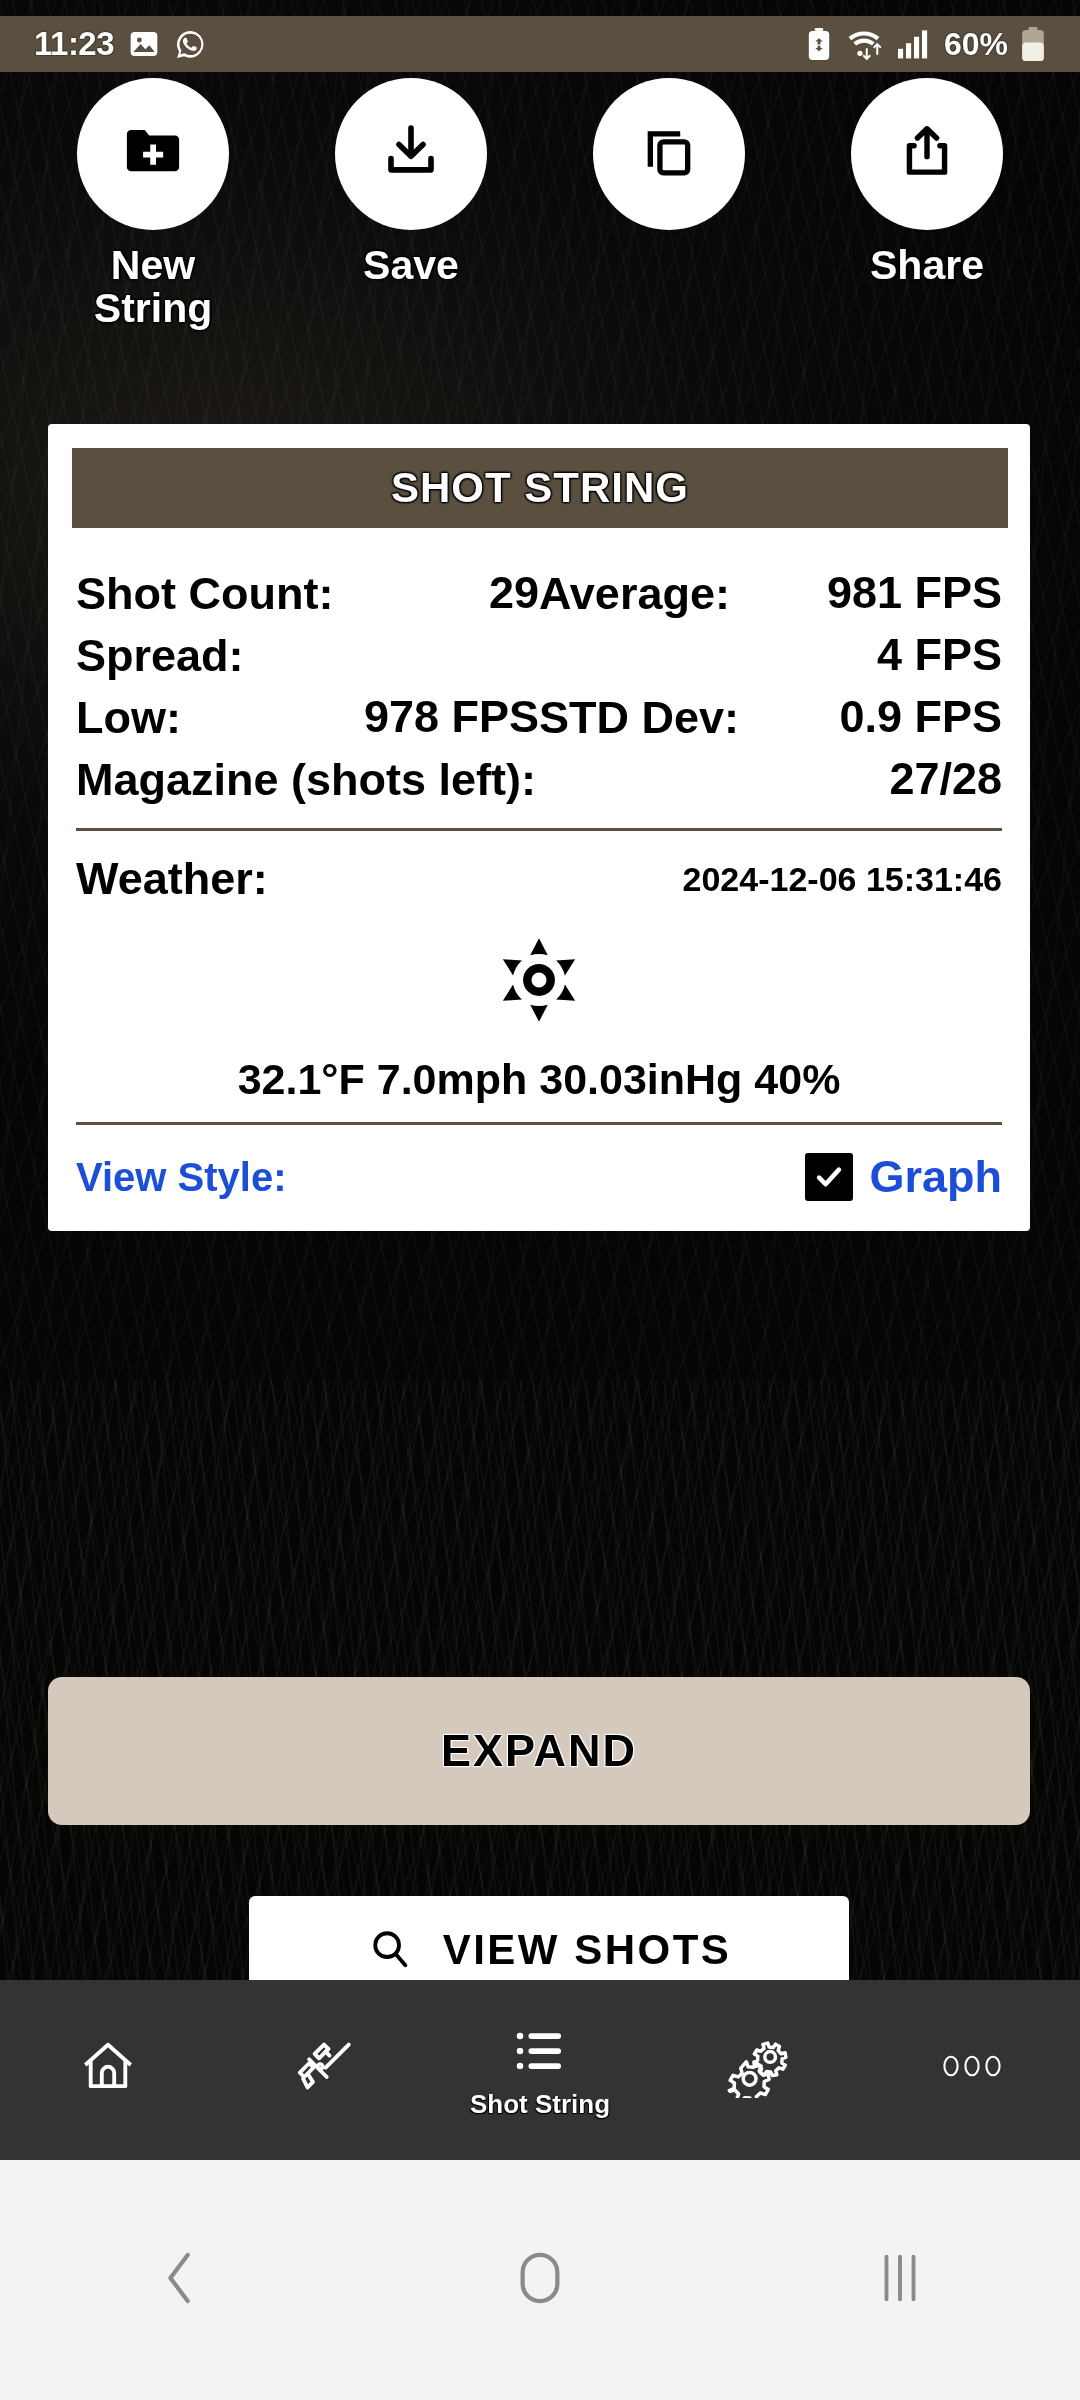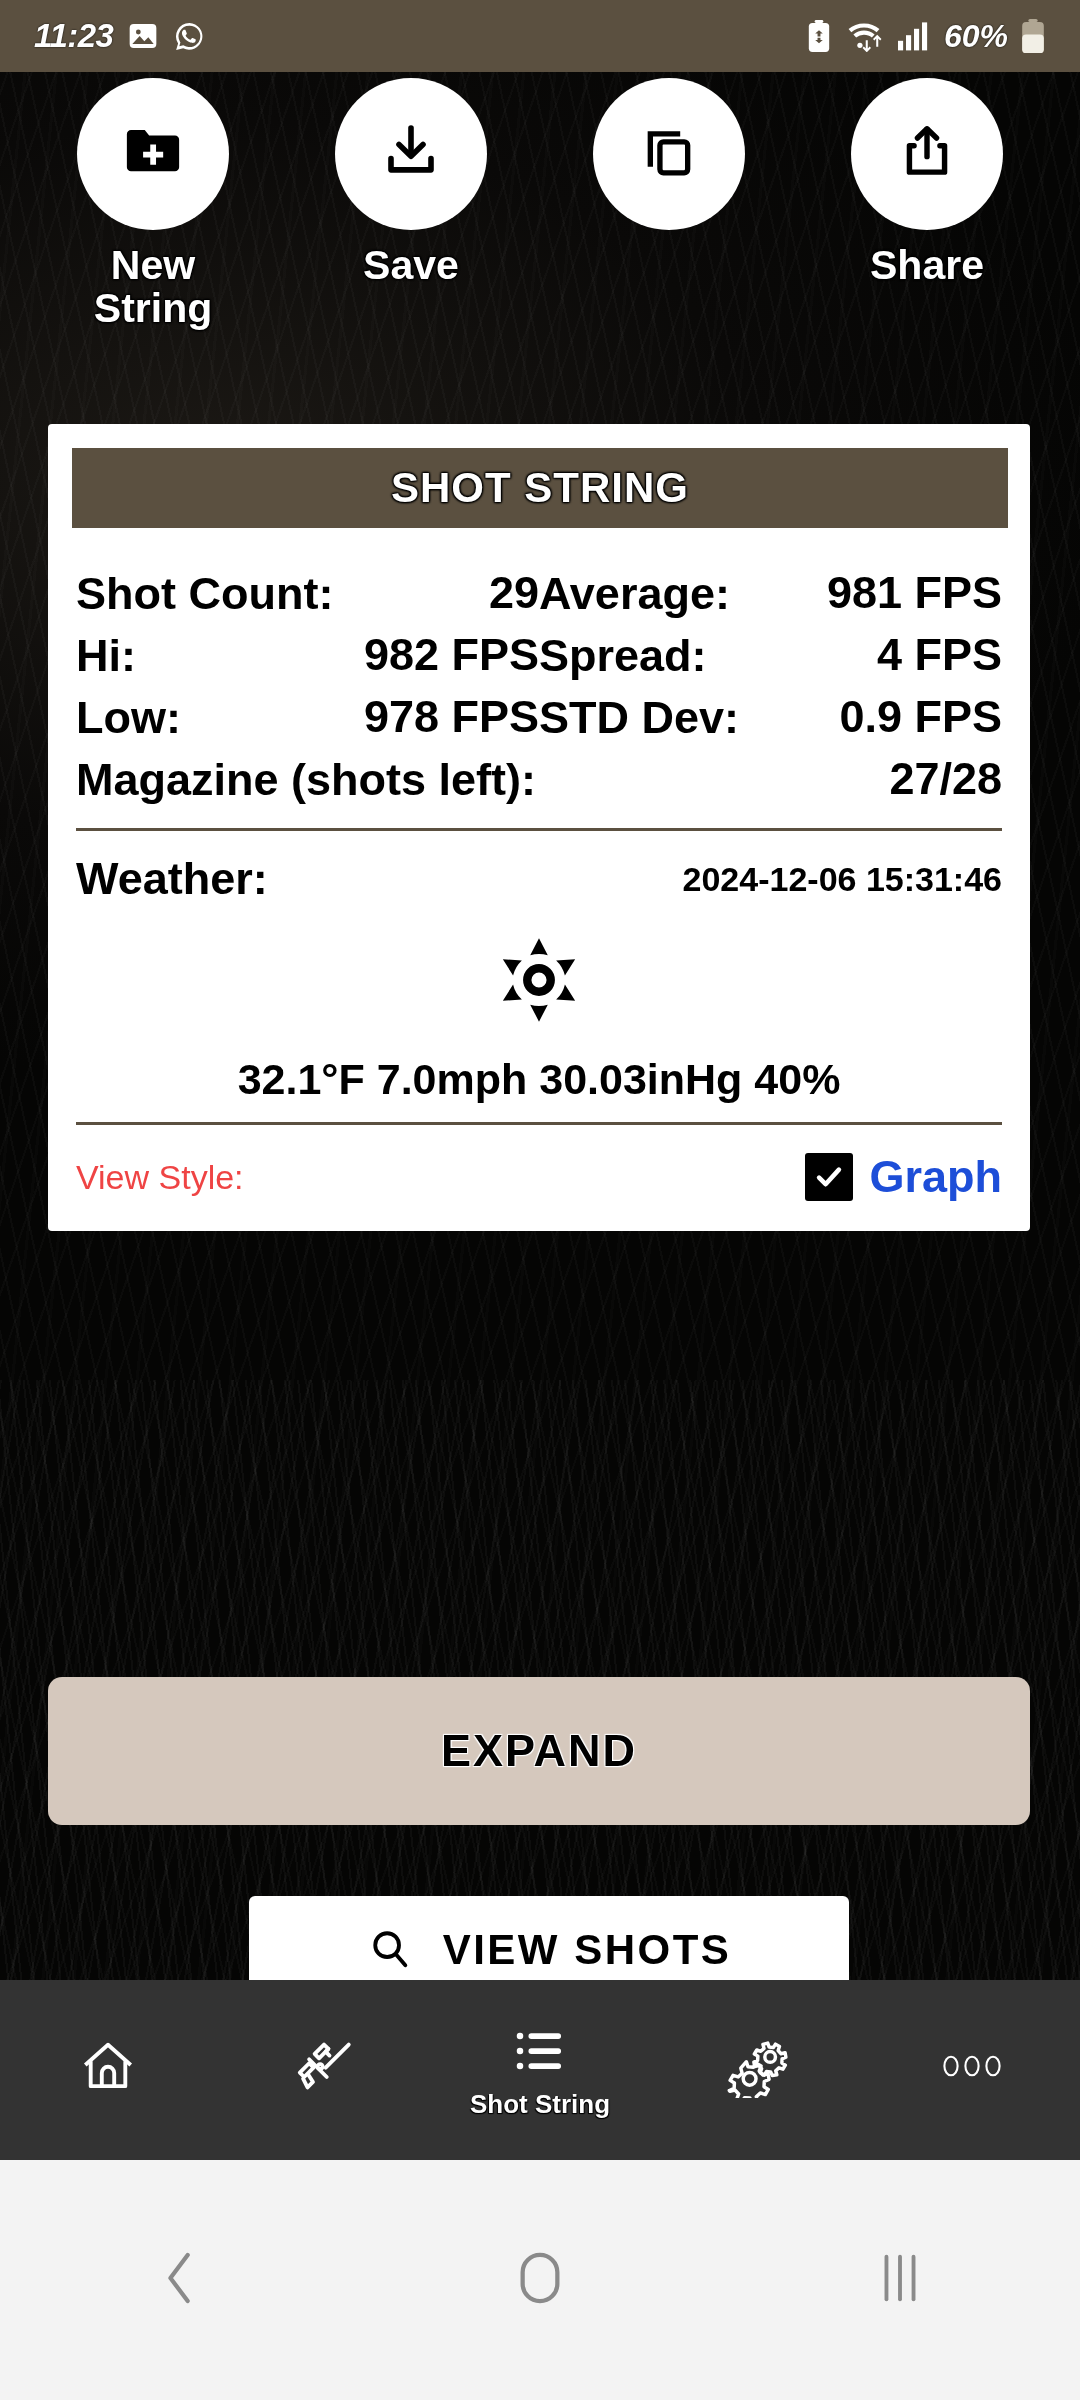--- a/index.html
+++ b/index.html
@@ -33,26 +33,25 @@
     content: "";
     position: absolute; left: 0; top: 1380px; right: 0; bottom: 240px;
     background:
       repeating-linear-gradient(84deg, rgba(255,255,255,0.035) 0px, rgba(255,255,255,0.035) 2px, transparent 2px, transparent 13px),
       repeating-linear-gradient(-80deg, rgba(255,255,255,0.03) 0px, rgba(255,255,255,0.03) 2px, transparent 2px, transparent 19px);
     pointer-events: none;
   }
 
   
   #statusbar {
-    position: absolute; left: 0; top: 0; width: 1080px; height: 72px;
+    position: absolute; left: 0; top: 16px; width: 1080px; height: 56px;
     background: #5b5040;
     display: flex; align-items: center;
     padding: 0 34px;
     z-index: 10;
-    font-style: italic;
   }
   .sb-left { display: flex; align-items: center; gap: 14px; }
   .sb-time {
     color: #fff; font-size: 33px; font-weight: 700;
     letter-spacing: -0.5px;
     text-shadow: 0 0 2px #000;
   }
   .sb-right { margin-left: auto; display: flex; align-items: center; gap: 12px; }
   .sb-pct { color:#fff; font-size: 32px; font-weight: 700; text-shadow: 0 0 2px #000; }
   .sb-icon { display: flex; align-items: center; }
@@ -126,21 +125,21 @@
   .weather-vals {
     margin-top: 22px; text-align: center;
     font-size: 43px; font-weight: 700; color: #000;
   }
 
   
   #viewstyle {
     padding: 26px 28px 22px 28px;
     display: flex; align-items: center;
   }
-  .vs-label { font-size: 34px; font-weight: 400; color: #ef4444; }
+  .vs-label { font-size: 40px; font-weight: 700; color: #1d4ed8; }
   .vs-right { margin-left: auto; display: flex; align-items: center; gap: 16px; }
   .checkbox {
     width: 48px; height: 48px; background: #000; border-radius: 3px;
     display: flex; align-items: center; justify-content: center;
   }
   .vs-opt { font-size: 45px; font-weight: 700; color: #1d4ed8; }
 
   
   #expand-btn {
     position: absolute; left: 48px; top: 1677px; width: 982px; height: 148px;
@@ -317,24 +316,20 @@
           <span class="stat-label">Shot Count:</span>
           <span class="stat-value">29</span>
         </div>
         <div class="stat-cell">
           <span class="stat-label">Average:</span>
           <span class="stat-value">981 FPS</span>
         </div>
       </div>
 
       <div class="stat-row">
-        <div class="stat-cell">
-          <span class="stat-label">Hi:</span>
-          <span class="stat-value">982 FPS</span>
-        </div>
         <div class="stat-cell">
           <span class="stat-label">Spread:</span>
           <span class="stat-value">4 FPS</span>
         </div>
       </div>
 
       <div class="stat-row">
         <div class="stat-cell">
           <span class="stat-label">Low:</span>
           <span class="stat-value">978 FPS</span>

